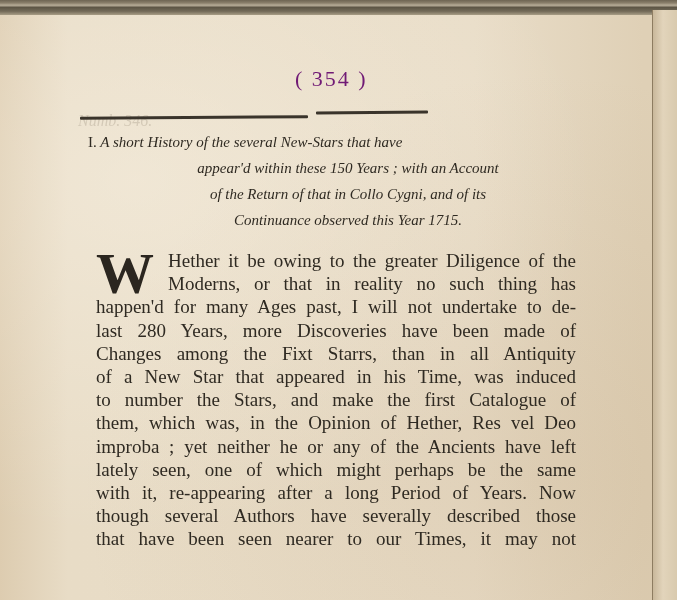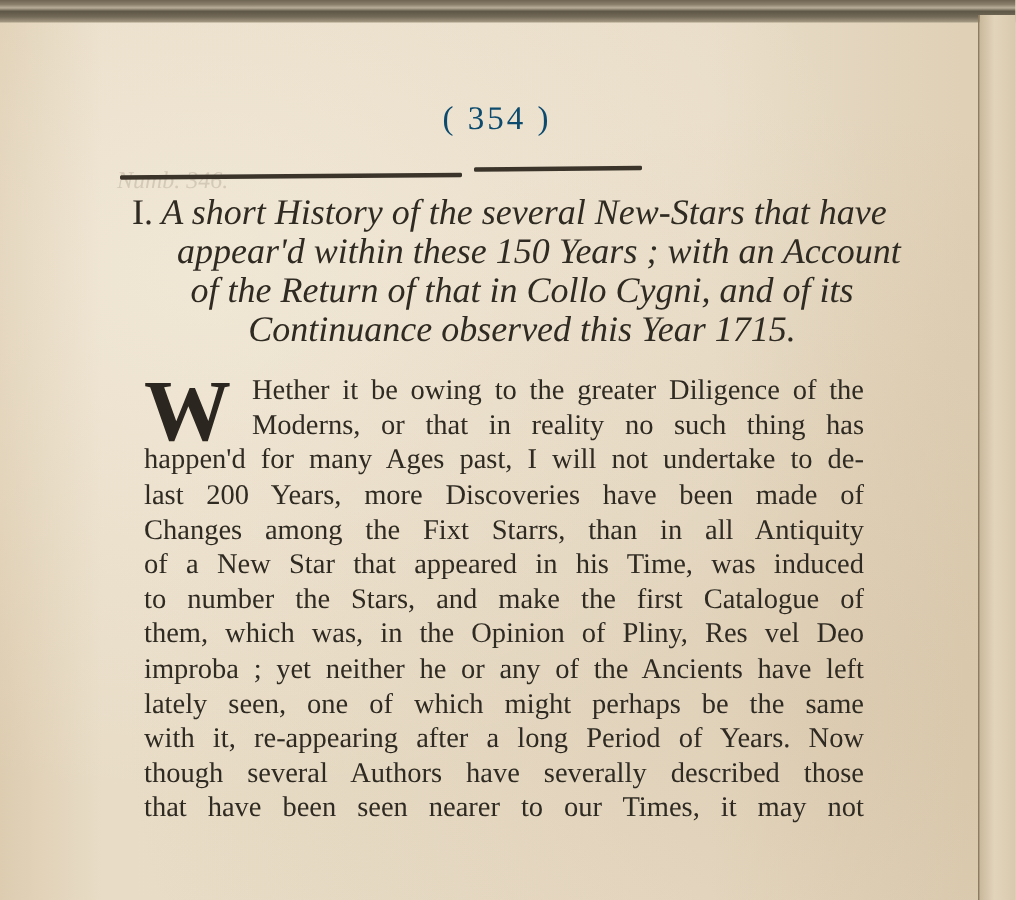--- a/index.html
+++ b/index.html
@@ -24,30 +24,30 @@
       position: absolute; left: 652px; top: 10px; width: 25px; height: 590px;
       background: linear-gradient(90deg, #c9b89b 0%, #e2d4bb 40%, #d8c9ad 100%);
       border-left: 1px solid #8d7c61;
     }
     .ghost {
       position: absolute; left: 78px; top: 112px; font-size: 16px; color: rgba(120,105,85,0.22);
       font-style: italic;
     }
     .page-number {
       position: absolute; left: 295px; top: 66px; font-size: 22px; letter-spacing: 2px;
-      color: #0c4a6e;
+      color: #701a75;
     }
     .rule {
       position: absolute; height: 3px; background: #3a342b; border-radius: 1px;
     }
     .rule.r1 { left: 80px; top: 116px; width: 228px; transform: rotate(-0.4deg); }
     .rule.r2 { left: 316px; top: 111px; width: 112px; transform: rotate(-0.6deg); }
     .heading {
       position: absolute; left: 88px; top: 129px; width: 490px;
-      font-size: 24px; line-height: 26px; font-style: italic;
+      font-size: 15px; line-height: 26px; font-style: italic;
     }
     .heading .roman { font-style: normal; }
     .heading .line { display: block; white-space: nowrap; }
     .heading .indent { padding-left: 30px; text-align: center; }
     .body-text {
       position: absolute; left: 96px; top: 249px; width: 480px;
       font-size: 19px; line-height: 23.2px;
     }
     .body-text .line { display: block; white-space: nowrap; text-align: justify; text-align-last: justify; }
     .body-text .indent { padding-left: 72px; }
@@ -75,23 +75,23 @@
   <span class="line indent">of the Return of that in Collo Cygni, and of its</span>
   <span class="line indent">Continuance observed this Year 1715.</span>
 </div>
 
 <div class="drop-cap">W</div>
 
 <div class="body-text">
   <span class="line indent">Hether it be owing to the greater Diligence of the</span>
   <span class="line indent">Moderns, or that in reality no such thing has</span>
   <span class="line">happen'd for many Ages past, I will not undertake to de-</span>
-  <span class="line">last 200 Years, more Discoveries have been made of</span>
+  <span class="line">last 280 Years, more Discoveries have been made of</span>
   <span class="line">Changes among the Fixt Starrs, than in all Antiquity</span>
   <span class="line">of a New Star that appeared in his Time, was induced</span>
   <span class="line">to number the Stars, and make the first Catalogue of</span>
-  <span class="line">them, which was, in the Opinion of Pliny, Res vel Deo</span>
+  <span class="line">them, which was, in the Opinion of Hether, Res vel Deo</span>
   <span class="line">improba ; yet neither he or any of the Ancients have left</span>
   <span class="line">lately seen, one of which might perhaps be the same</span>
   <span class="line">with it, re-appearing after a long Period of Years. Now</span>
   <span class="line">though several Authors have severally described those</span>
   <span class="line">that have been seen nearer to our Times, it may not</span>
 </div>
 
 </body></html>

